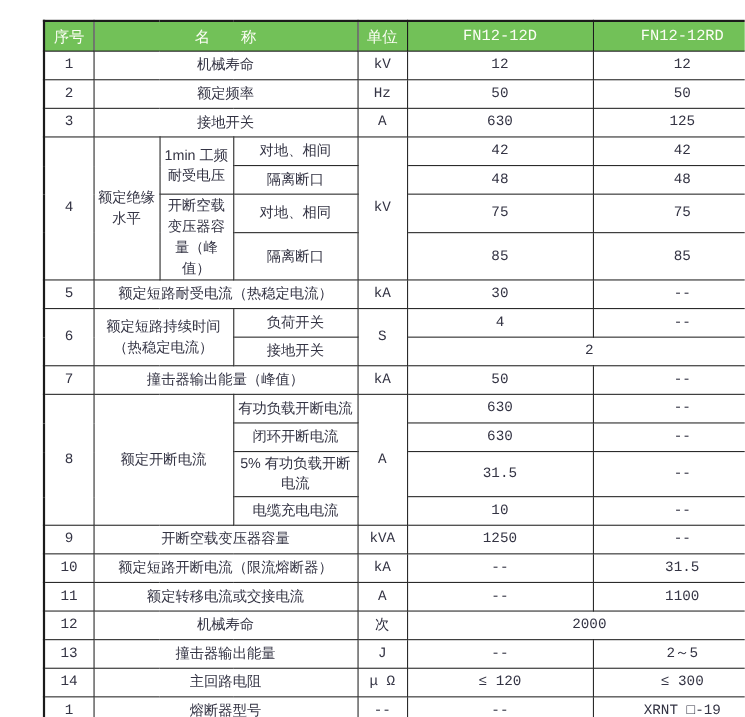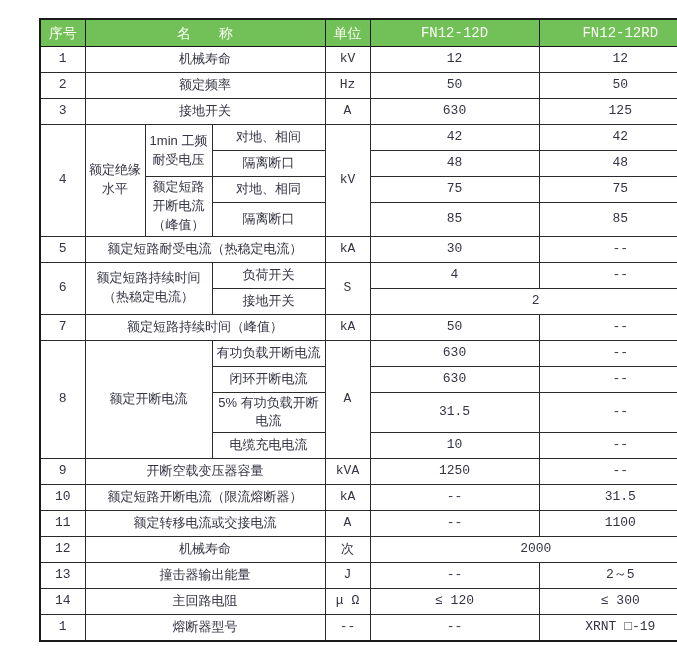--- a/index.html
+++ b/index.html
@@ -101,21 +101,21 @@
         <td class="lat" rowspan="4">kV</td>
         <td class="lat">42</td>
         <td class="lat">42</td>
       </tr>
       <tr class="h-std">
         <td>隔离断口</td>
         <td class="lat">48</td>
         <td class="lat">48</td>
       </tr>
       <tr class="h-std">
-        <td rowspan="2">额定短路开断电流（峰值）</td>
+        <td rowspan="2">开断空载变压器容量（峰值）</td>
         <td>对地、相同</td>
         <td class="lat">75</td>
         <td class="lat">75</td>
       </tr>
       <tr class="h-tall">
         <td>隔离断口</td>
         <td class="lat">85</td>
         <td class="lat">85</td>
       </tr>
 
@@ -135,21 +135,21 @@
         <td class="lat">4</td>
         <td class="lat">--</td>
       </tr>
       <tr class="h-std">
         <td>接地开关</td>
         <td class="lat" colspan="2">2</td>
       </tr>
 
       <tr class="h-std">
         <td class="lat">7</td>
-        <td colspan="3">额定短路持续时间（峰值）</td>
+        <td colspan="3">撞击器输出能量（峰值）</td>
         <td class="lat">kA</td>
         <td class="lat">50</td>
         <td class="lat">--</td>
       </tr>
 
       <tr class="h-std">
         <td class="lat" rowspan="4">8</td>
         <td colspan="2" rowspan="4">额定开断电流</td>
         <td>有功负载开断电流</td>
         <td class="lat" rowspan="4">A</td>

